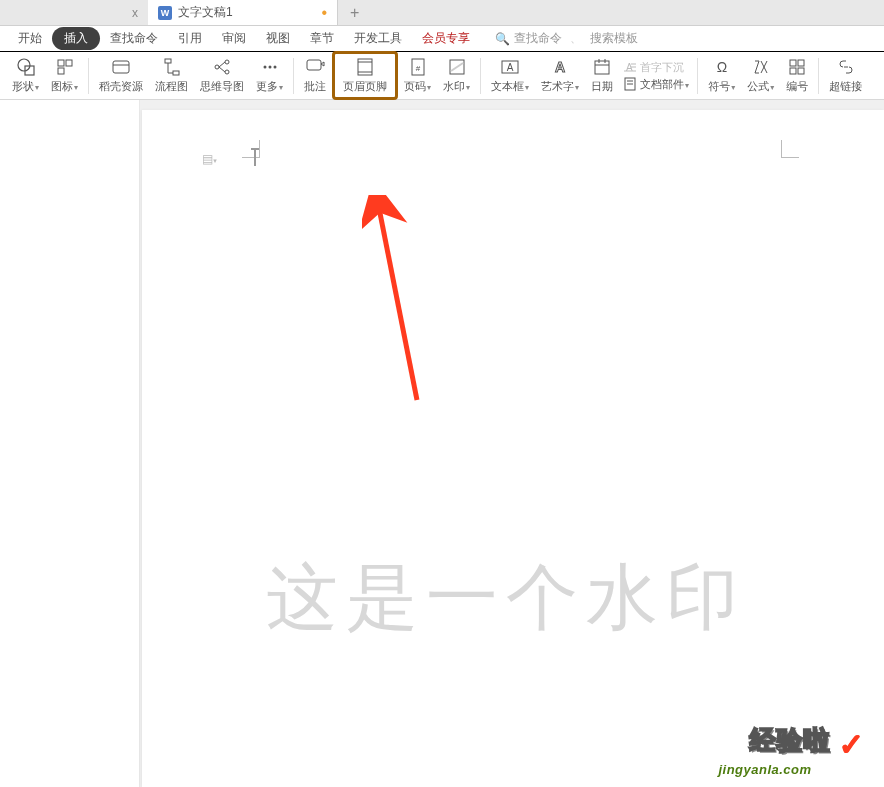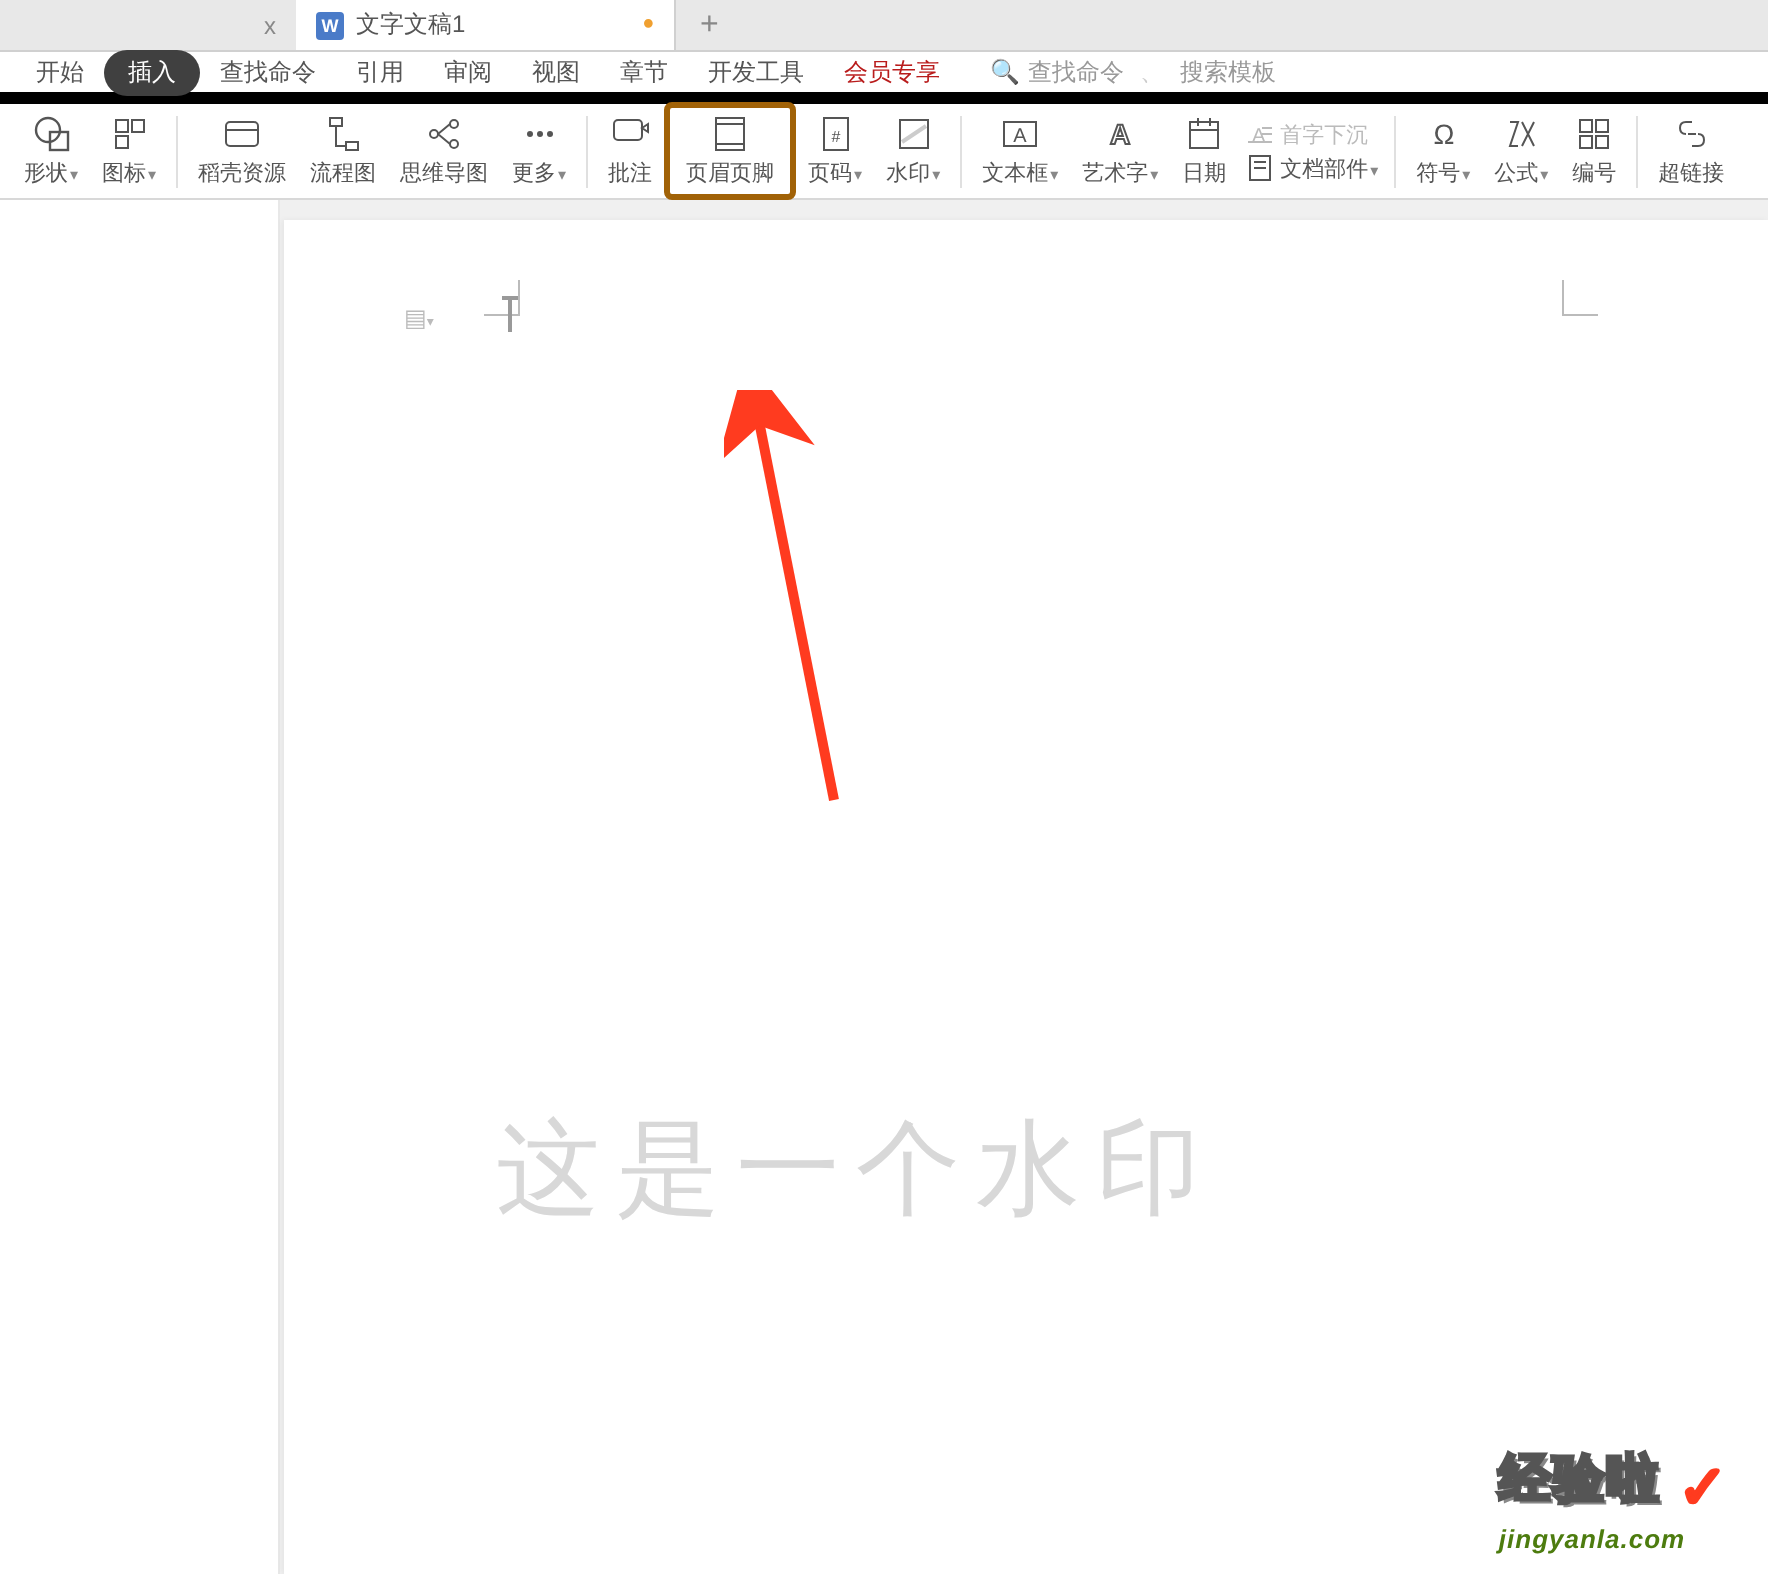--- a/index.html
+++ b/index.html
@@ -6,21 +6,21 @@
     body { font-family: "Microsoft YaHei", sans-serif; background: #fff; width: 884px; height: 787px; overflow: hidden; position: relative; }
     
     .tab-bar { height: 26px; background: #e8e8e8; display: flex; align-items: center; border-bottom: 1px solid #d0d0d0; }
     .tab { display: flex; align-items: center; padding: 0 10px; height: 100%; font-size: 12px; color: #555; }
     .tab.prev { width: 148px; justify-content: flex-end; color: #888; }
     .tab.active { background: #fff; border-right: 1px solid #d0d0d0; width: 190px; position: relative; }
     .tab.active .modified { position: absolute; right: 10px; color: #f0a030; font-size: 16px; }
     .doc-icon { width: 14px; height: 14px; background: #4a7bc8; border-radius: 2px; margin-right: 6px; display: flex; align-items: center; justify-content: center; color: #fff; font-size: 9px; font-weight: bold; }
     .tab-add { padding: 0 12px; color: #888; font-size: 16px; cursor: pointer; }
     
-    .menu-bar { height: 26px; background: #fff; display: flex; align-items: center; padding: 0 8px; border-bottom: 6px solid #000000; }
+    .menu-bar { height: 26px; background: #fff; display: flex; align-items: center; padding: 0 8px; border-bottom: 1px solid #000000; }
     .menu-item { padding: 3px 10px; font-size: 12px; color: #555; cursor: pointer; }
     .menu-item.active { background: #404040; color: #fff; border-radius: 12px; padding: 3px 12px; }
     .menu-item.member { color: #b91c1c; }
     .search-area { display: flex; align-items: center; margin-left: 15px; color: #999; font-size: 12px; }
     .search-area .sep { margin: 0 8px; color: #ccc; }
     
     .ribbon { height: 48px; background: #fff; display: flex; align-items: center; padding: 0 6px; border-bottom: 1px solid #d8d8d8; }
     .ribbon-item { display: flex; flex-direction: column; align-items: center; padding: 2px 6px; font-size: 11px; color: #555; cursor: pointer; min-width: 32px; }
     .ribbon-item.small { padding: 1px 4px; font-size: 11px; flex-direction: row; }
     .ribbon-item.small .ri-label { margin-left: 3px; }
@@ -35,26 +35,26 @@
     .side-margin { width: 140px; background: #fff; border-right: 1px solid #e8e8e8; }
     .page { flex: 1; background: #fff; position: relative; margin-top: 10px; margin-left: 2px; box-shadow: -1px 0 3px rgba(0,0,0,0.05); }
     
     .corner-mark-tl { position: absolute; top: 30px; left: 100px; width: 18px; height: 18px; border-bottom: 1px solid #bbb; border-right: 1px solid #bbb; }
     .corner-mark-tr { position: absolute; top: 30px; right: 85px; width: 18px; height: 18px; border-bottom: 1px solid #bbb; border-left: 1px solid #bbb; }
     .page-icon { position: absolute; top: 42px; left: 60px; width: 14px; height: 14px; color: #bbb; font-size: 12px; }
     .page-icon .dd { font-size: 7px; }
     .cursor-mark { position: absolute; top: 40px; left: 112px; width: 2px; height: 16px; background: #999; }
     .cursor-mark::before { content: ''; position: absolute; top: -2px; left: -3px; width: 8px; height: 2px; background: #999; }
     
-    .watermark { position: absolute; top: 440px; left: 106px; font-size: 52px; color: #d8d8d8; letter-spacing: 8px; font-weight: 300; white-space: nowrap; }
+    .watermark { position: absolute; top: 440px; left: 124px; font-size: 72px; color: #d8d8d8; letter-spacing: 8px; font-weight: 300; white-space: nowrap; }
     
     .arrow-overlay { position: absolute; top: 95px; left: 362px; pointer-events: none; }
     
     .branding { position: absolute; bottom: 10px; right: 20px; text-align: left; }
-    .branding .main { font-size: 26px; font-weight: bold; color: #fff; -webkit-text-stroke: 2px #555; letter-spacing: 1px; display: inline-block; text-shadow: 2px 2px 0 #888; }
+    .branding .main { font-size: 26px; font-weight: bold; color: #fff; -webkit-text-stroke: 2px #555; letter-spacing: 1px; display: inline-block; text-shadow: 2px 2px 0 #888; margin-left: 31px; }
     .branding .check { color: #ff3b1f; font-size: 30px; font-weight: bold; -webkit-text-stroke: 1px #ff3b1f; display: inline-block; margin-left: 4px; vertical-align: middle; }
     .branding .sub { font-size: 13px; color: #4d7c0f; font-style: italic; font-weight: bold; letter-spacing: 0.5px; }
     
     svg { display: block; }
   </style>
 </head>
 <body>
 
 <div class="tab-bar">
   <div class="tab prev">

